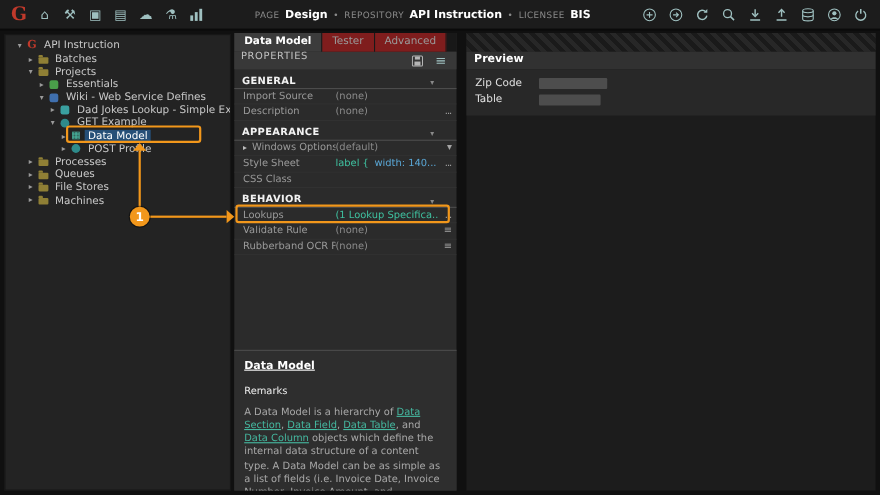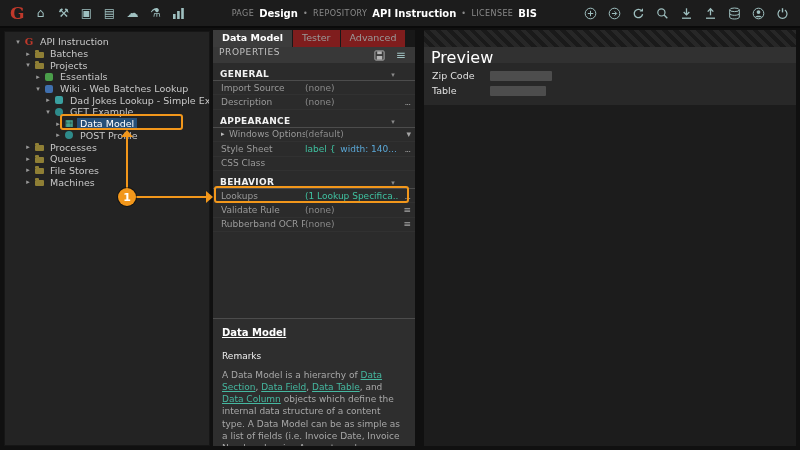--- a/index.html
+++ b/index.html
@@ -59,21 +59,21 @@
         border-top:1px solid #4c4c4c;padding:8px 9px;overflow:hidden;}
   .help-title{color:#fff;font-weight:bold;font-size:10px;text-decoration:underline;}
   .help-summary{color:#b5b5b5;font-size:9px;margin-top:9px;}
   .help-remarks-title{color:#eee;font-weight:normal;font-size:9px;margin-top:13px;}
   .help-remarks{color:#a8a8a8;font-size:9px;margin-top:8px;line-height:1.35;}
   .hlink{color:#45b8a0;text-decoration:underline;}
 
   
   .preview{position:absolute;left:424px;top:30px;right:4px;bottom:4px;background:#1c1c1c;}
   .hatch{height:17px;background:repeating-linear-gradient(45deg,#272727 0 4px,#1a1a1a 4px 8px);}
-  .preview-header{height:16px;background:#313131;color:#fff;font-weight:normal;font-size:16px;padding:1px 7px;}
+  .preview-header{height:16px;background:#313131;color:#fff;font-weight:bold;font-size:10px;padding:1px 7px;}
   .preview-form{background:#282828;padding:5px 8px 7px 8px;}
   .pfrow{display:flex;align-items:center;height:15px;}
   .pflabel{width:58px;color:#e0e0e0;font-size:9.5px;}
   .pfinput{height:10px;background:#4d4d4d;border-radius:1px;}
 
   
   .overlay{position:absolute;inset:0;pointer-events:none;z-index:40;}
   .ann-rect{position:absolute;border:2px solid #f2971b;border-radius:3px;}
   .r1{left:60px;top:114px;width:123px;height:16px;}
   .r2{left:214px;top:186px;width:195px;height:17px;}
@@ -208,21 +208,21 @@
         <span class="ticon">
           <span class="ic-sq" style="background:#4a9e4a"></span>
         </span>
         <span class="tl">Essentials</span>
       </div>
       <div class="tree-row" style="padding-left: 28px;">
         <span class="tw">▾</span>
         <span class="ticon">
           <span class="ic-sq" style="background:#3f6fae"></span>
         </span>
-        <span class="tl">Wiki - Web Batches Lookup</span>
+        <span class="tl">Wiki - Web Service Defines</span>
       </div>
       <div class="tree-row" style="padding-left: 38px;">
         <span class="tw">▸</span>
         <span class="ticon">
           <span class="ic-sq" style="background:#3aa0a0"></span>
         </span>
         <span class="tl">Dad Jokes Lookup - Simple Example</span>
       </div>
       <div class="tree-row" style="padding-left: 38px;">
         <span class="tw">▾</span>

